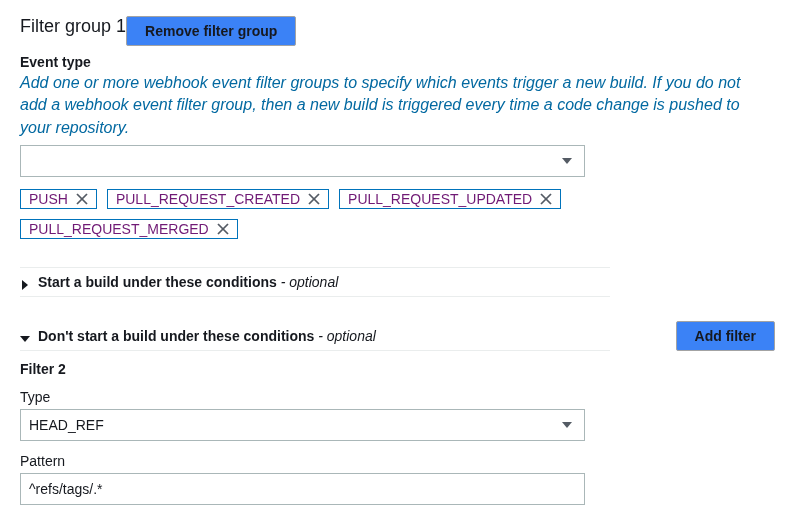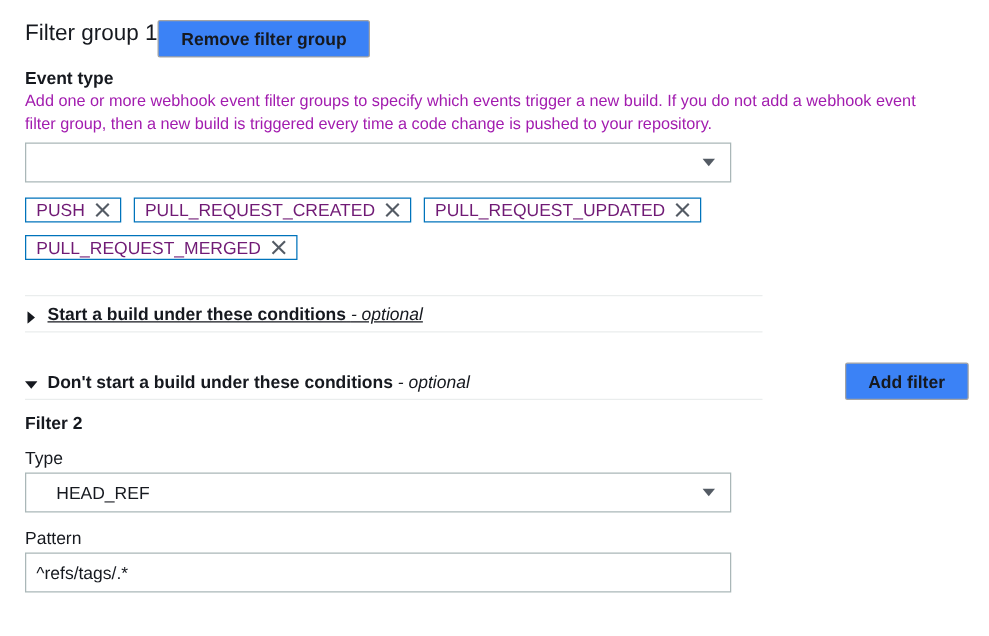--- a/index.html
+++ b/index.html
@@ -34,25 +34,26 @@
   }
   .section {
     width: 570px;
   }
   .field-label {
     font-weight: 700;
     font-size: 14px;
     margin-bottom: 2px;
   }
   .helper {
-    font-size: 13px;
-    color: #a21caf;
+    font-size: 16px;
+    color: #0369a1;
     line-height: 1.4;
     margin-bottom: 6px;
     width: 740px;
+    font-style: italic;
   }
   .select-wrap {
     position: relative;
     width: 565px;
     height: 32px;
     border: 1px solid #aab7b8;
     background: #fff;
     margin-bottom: 12px;
   }
   .select-wrap .caret {
@@ -61,21 +62,21 @@
     top: 0;
     width: 34px;
     height: 100%;
     display: flex;
     align-items: center;
     justify-content: center;
   }
   .caret svg { width: 10px; height: 10px; fill: #545b64; }
   .select-value {
     position: absolute;
-    left: 24px;
+    left: 8px;
     top: 50%;
     transform: translateY(-50%);
     font-size: 14px;
     color: #16191f;
   }
   .tags {
     display: flex;
     flex-wrap: wrap;
     gap: 10px;
     margin-bottom: 28px;
@@ -186,21 +187,21 @@
       <span>PULL_REQUEST_MERGED</span>
       <span class="x">
         <svg viewBox="0 0 12 12">
           <line x1="1" y1="1" x2="11" y2="11"></line>
           <line x1="11" y1="1" x2="1" y2="11"></line>
         </svg>
       </span>
     </span>
   </div>
 
-<div class="disclosure-row" style="border-bottom:1px solid #eaeded;text-decoration:underline;">
+<div class="disclosure-row" style="border-bottom:1px solid #eaeded;">
   <span class="tri tri-right">
     <svg viewBox="0 0 10 10">
         <polygon points="2,0 8,5 2,10"></polygon>
       </svg>
   </span>
   <span class="dtxt">
     <span>Start a build under these conditions</span> <span class="opt">- optional</span>
   </span>
 </div>
 

